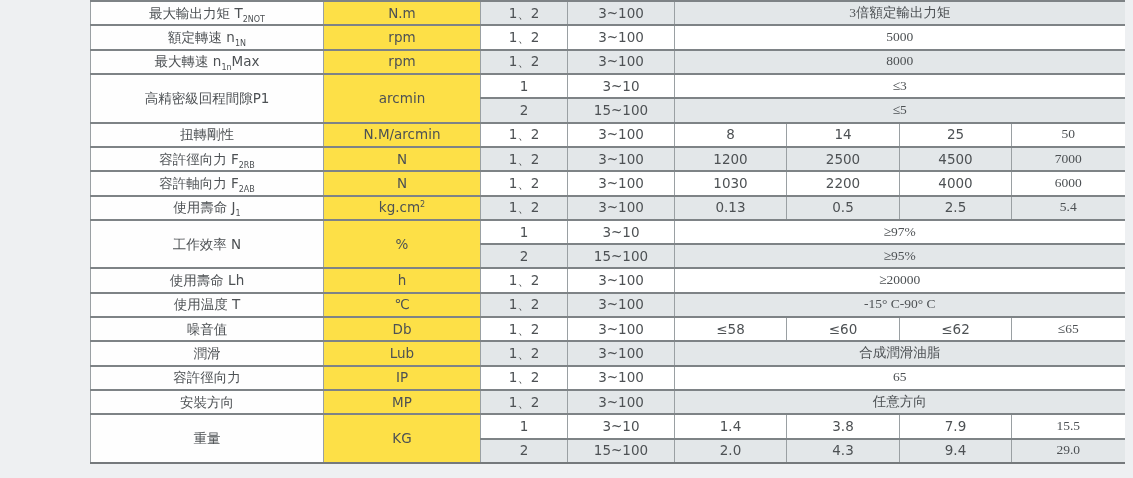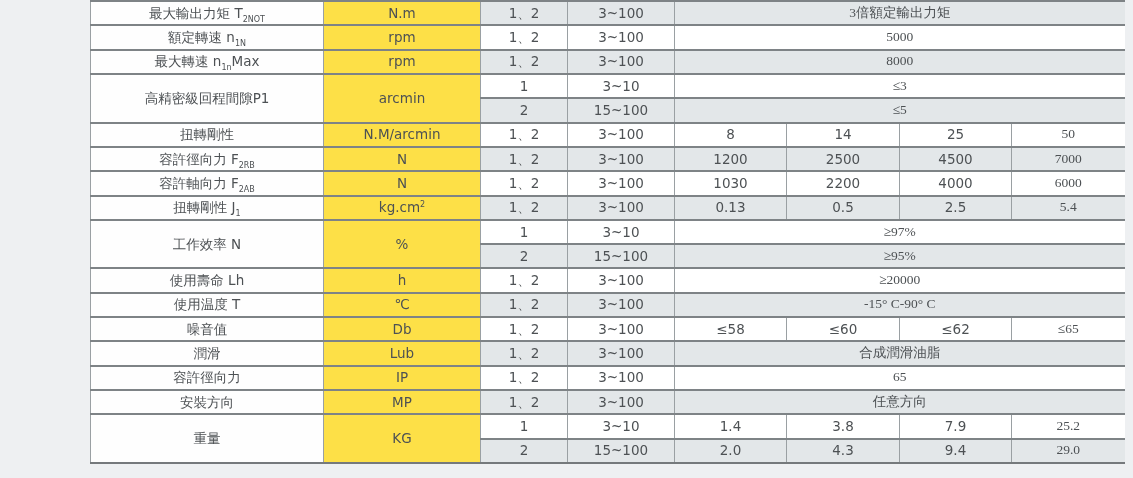--- a/index.html
+++ b/index.html
@@ -124,21 +124,21 @@
           <td class="param" rowspan="1"><span>容許軸向力 F</span><sub class="sym">2AB</sub></td>
           <td class="unit" rowspan="1"><span>N</span></td>
           <td class="plain">1、2</td>
           <td class="plain">3~100</td>
           <td class="plain">1030</td>
           <td class="plain">2200</td>
           <td class="plain">4000</td>
           <td class="plain">6000</td>
         </tr>
         <tr>
-          <td class="param" rowspan="1"><span>扭轉剛性 J</span><sub class="sym">1</sub></td>
+          <td class="param" rowspan="1"><span>使用壽命 J</span><sub class="sym">1</sub></td>
           <td class="unit" rowspan="1"><span>kg.cm</span><sup class="sym">2</sup></td>
           <td class="shaded">1、2</td>
           <td class="shaded">3~100</td>
           <td class="shaded">0.13</td>
           <td class="shaded">0.5</td>
           <td class="shaded">2.5</td>
           <td class="shaded">5.4</td>
         </tr>
         <tr>
           <td class="param" rowspan="2"><span>工作效率 N</span></td>
@@ -198,21 +198,21 @@
           <td class="shaded" colspan="4">任意方向</td>
         </tr>
         <tr>
           <td class="param" rowspan="2"><span>重量</span></td>
           <td class="unit" rowspan="2"><span>KG</span></td>
           <td class="plain">1</td>
           <td class="plain">3~10</td>
           <td class="plain">1.4</td>
           <td class="plain">3.8</td>
           <td class="plain">7.9</td>
-          <td class="plain">25.2</td>
+          <td class="plain">15.5</td>
         </tr>
         <tr>
           <td class="shaded">2</td>
           <td class="shaded">15~100</td>
           <td class="shaded">2.0</td>
           <td class="shaded">4.3</td>
           <td class="shaded">9.4</td>
           <td class="shaded">29.0</td>
         </tr>
       </tbody>

